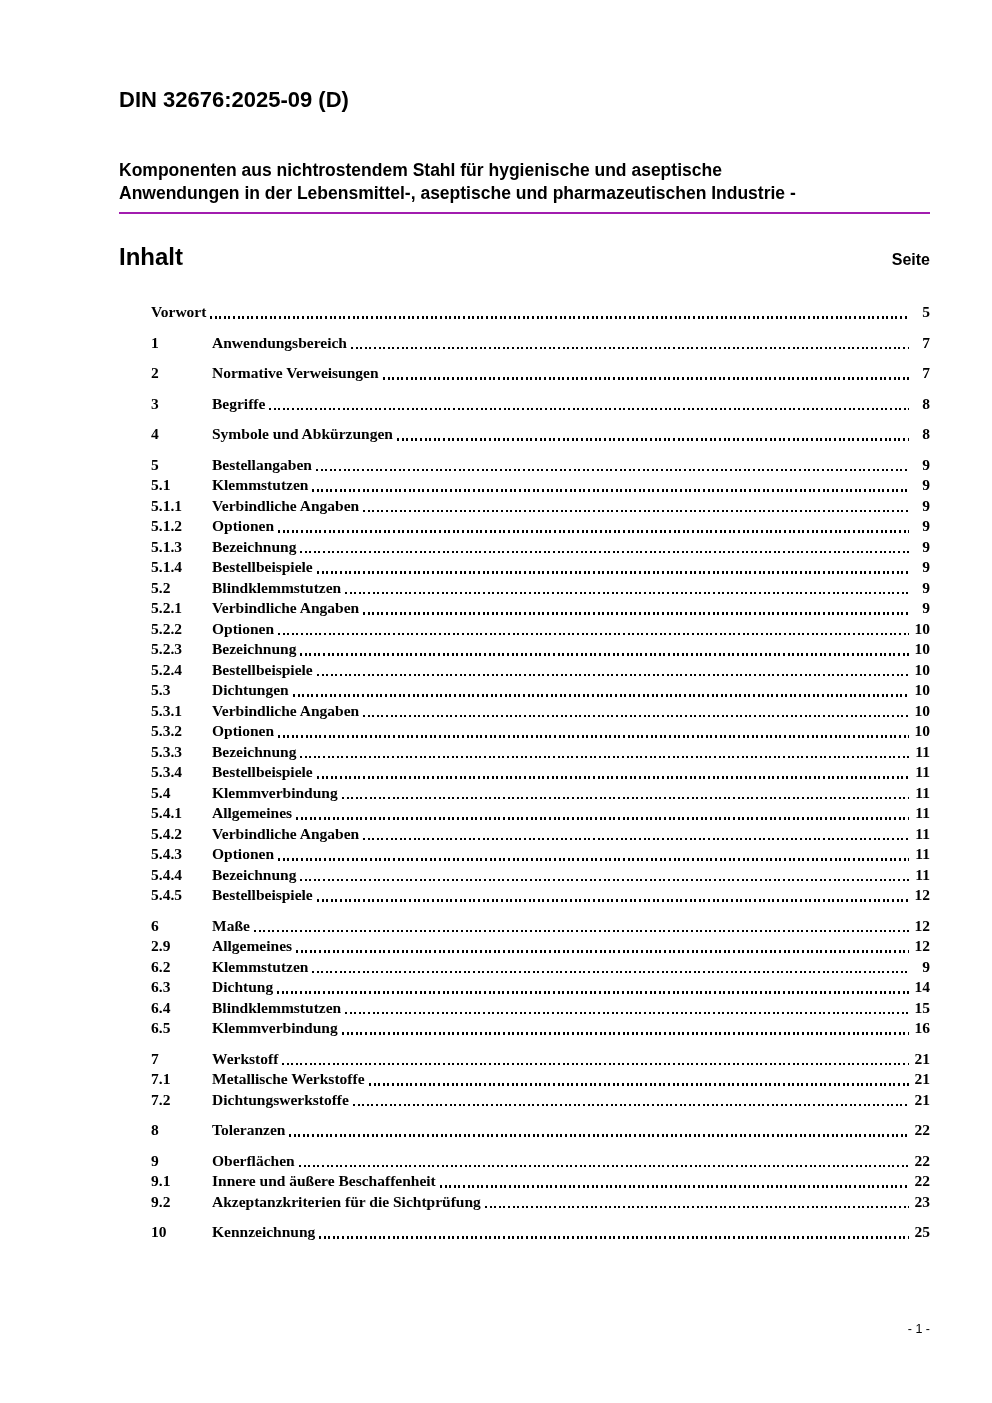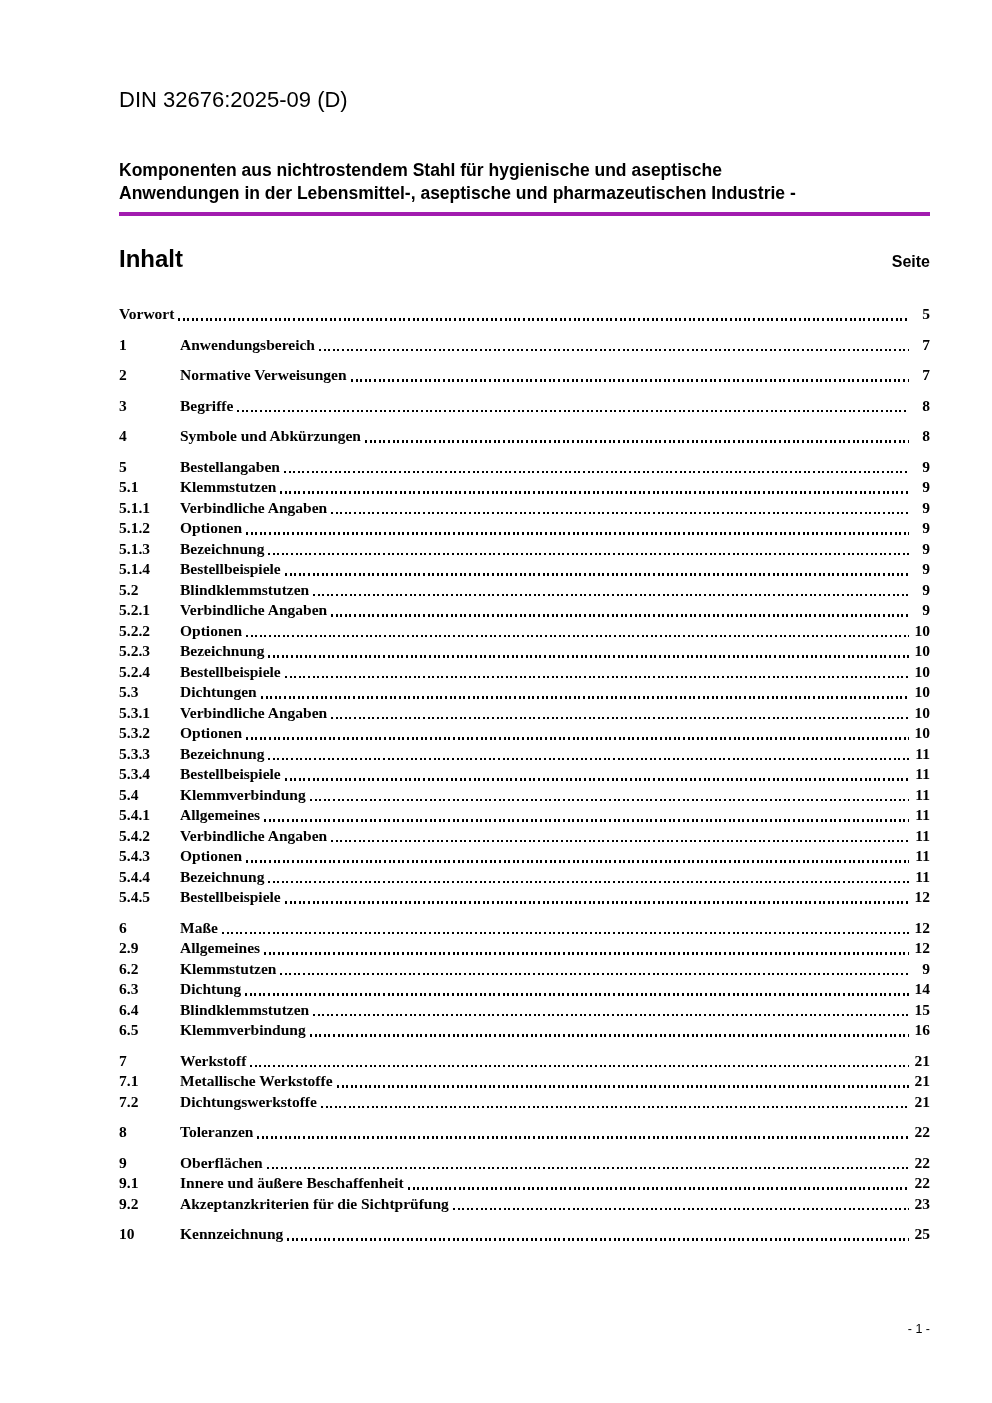--- a/index.html
+++ b/index.html
@@ -17,31 +17,31 @@
   }
   .page {
     position: absolute;
     inset: 0;
     padding: 0 62px 0 119px;
     box-sizing: border-box;
   }
   .doc-number {
     margin: 88px 0 0 0;
     font-size: 22px;
-    font-weight: normal;
+    font-weight: bold;
     line-height: 24px;
     font-family: "Liberation Sans", sans-serif;
   }
   .doc-title {
     margin-top: 47px;
     font-size: 17.5px;
     font-weight: bold;
     line-height: 23px;
     font-family: "Liberation Sans", sans-serif;
-    border-bottom: 4px solid #a21caf;
+    border-bottom: 2px solid #a21caf;
     padding-bottom: 7px;
   }
   .toc-header {
     display: flex;
     justify-content: space-between;
     align-items: flex-end;
     margin-top: 30px;
   }
   .toc-heading {
     font-size: 24px;
@@ -57,20 +57,21 @@
     margin-top: 33px;
     font-family: "Liberation Serif", serif;
     font-weight: bold;
     font-size: 15.5px;
   }
   .toc-row {
     display: flex;
     align-items: flex-end;
     height: 20.5px;
     line-height: 20.5px;
+    margin-left: 32px;
   }
   .toc-row.major { margin-top: 10px; }
   .toc-row.major:first-child { margin-top: 0; }
   .toc-num {
     flex: 0 0 61px;
     width: 61px;
   }
   .toc-title {
     white-space: nowrap;
     padding-right: 4px;

